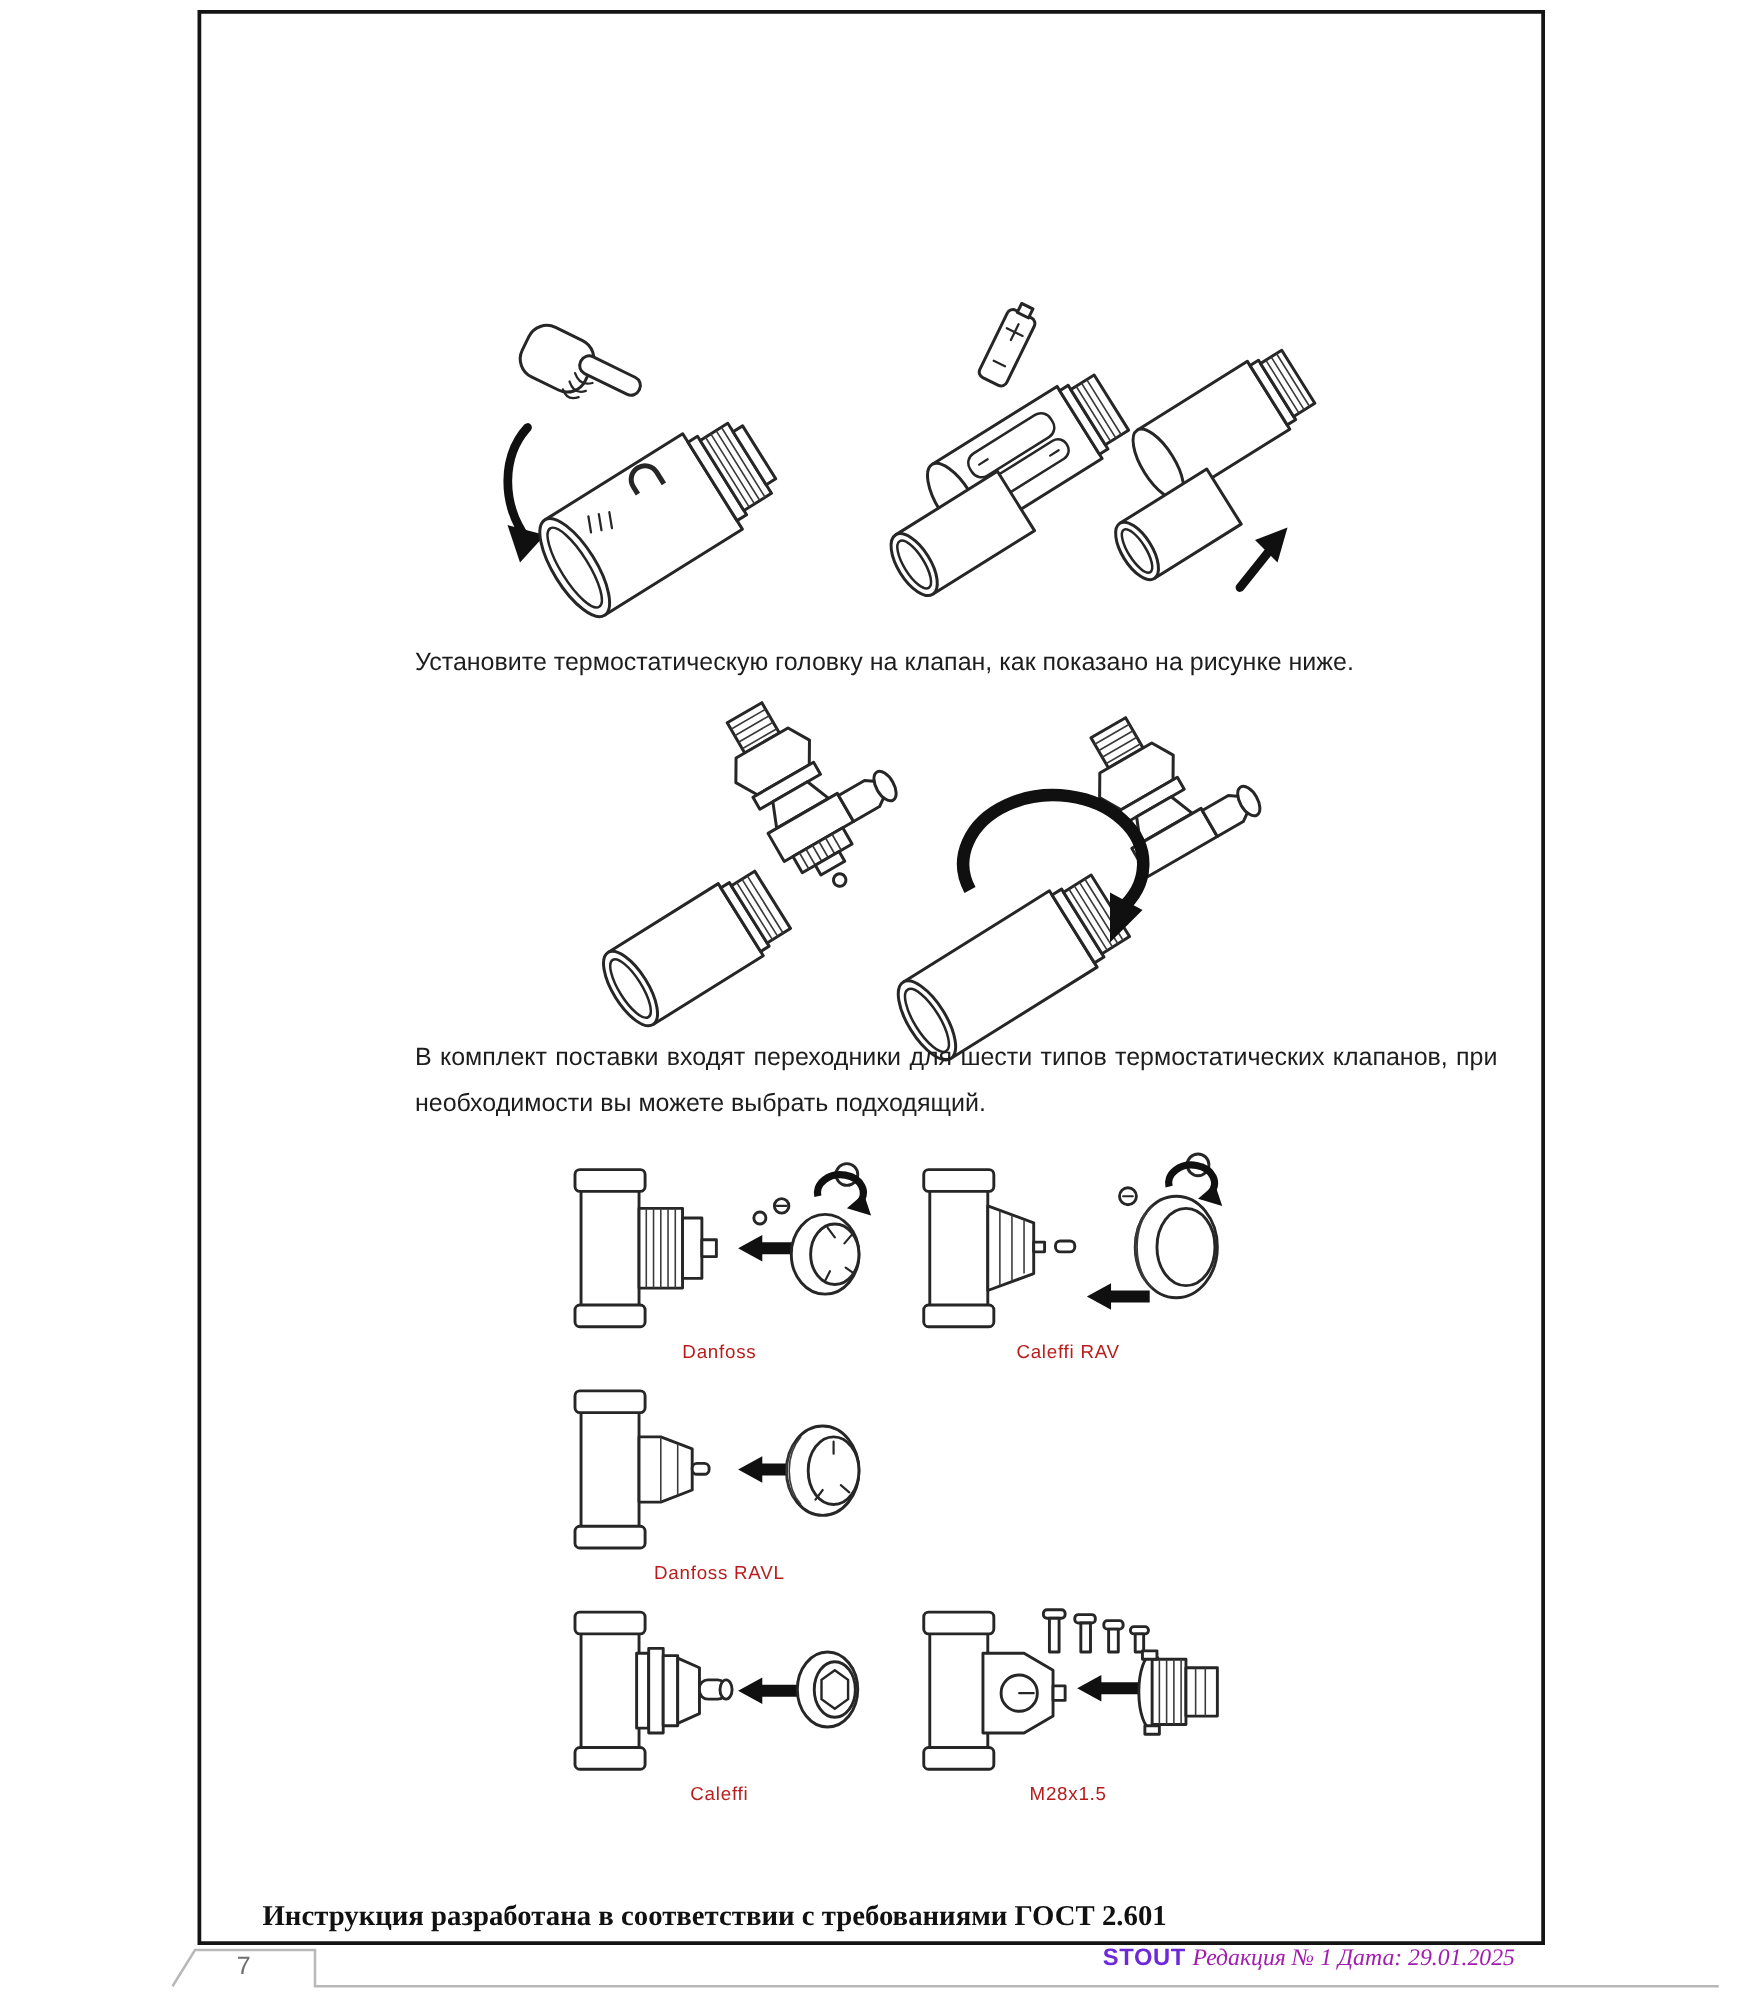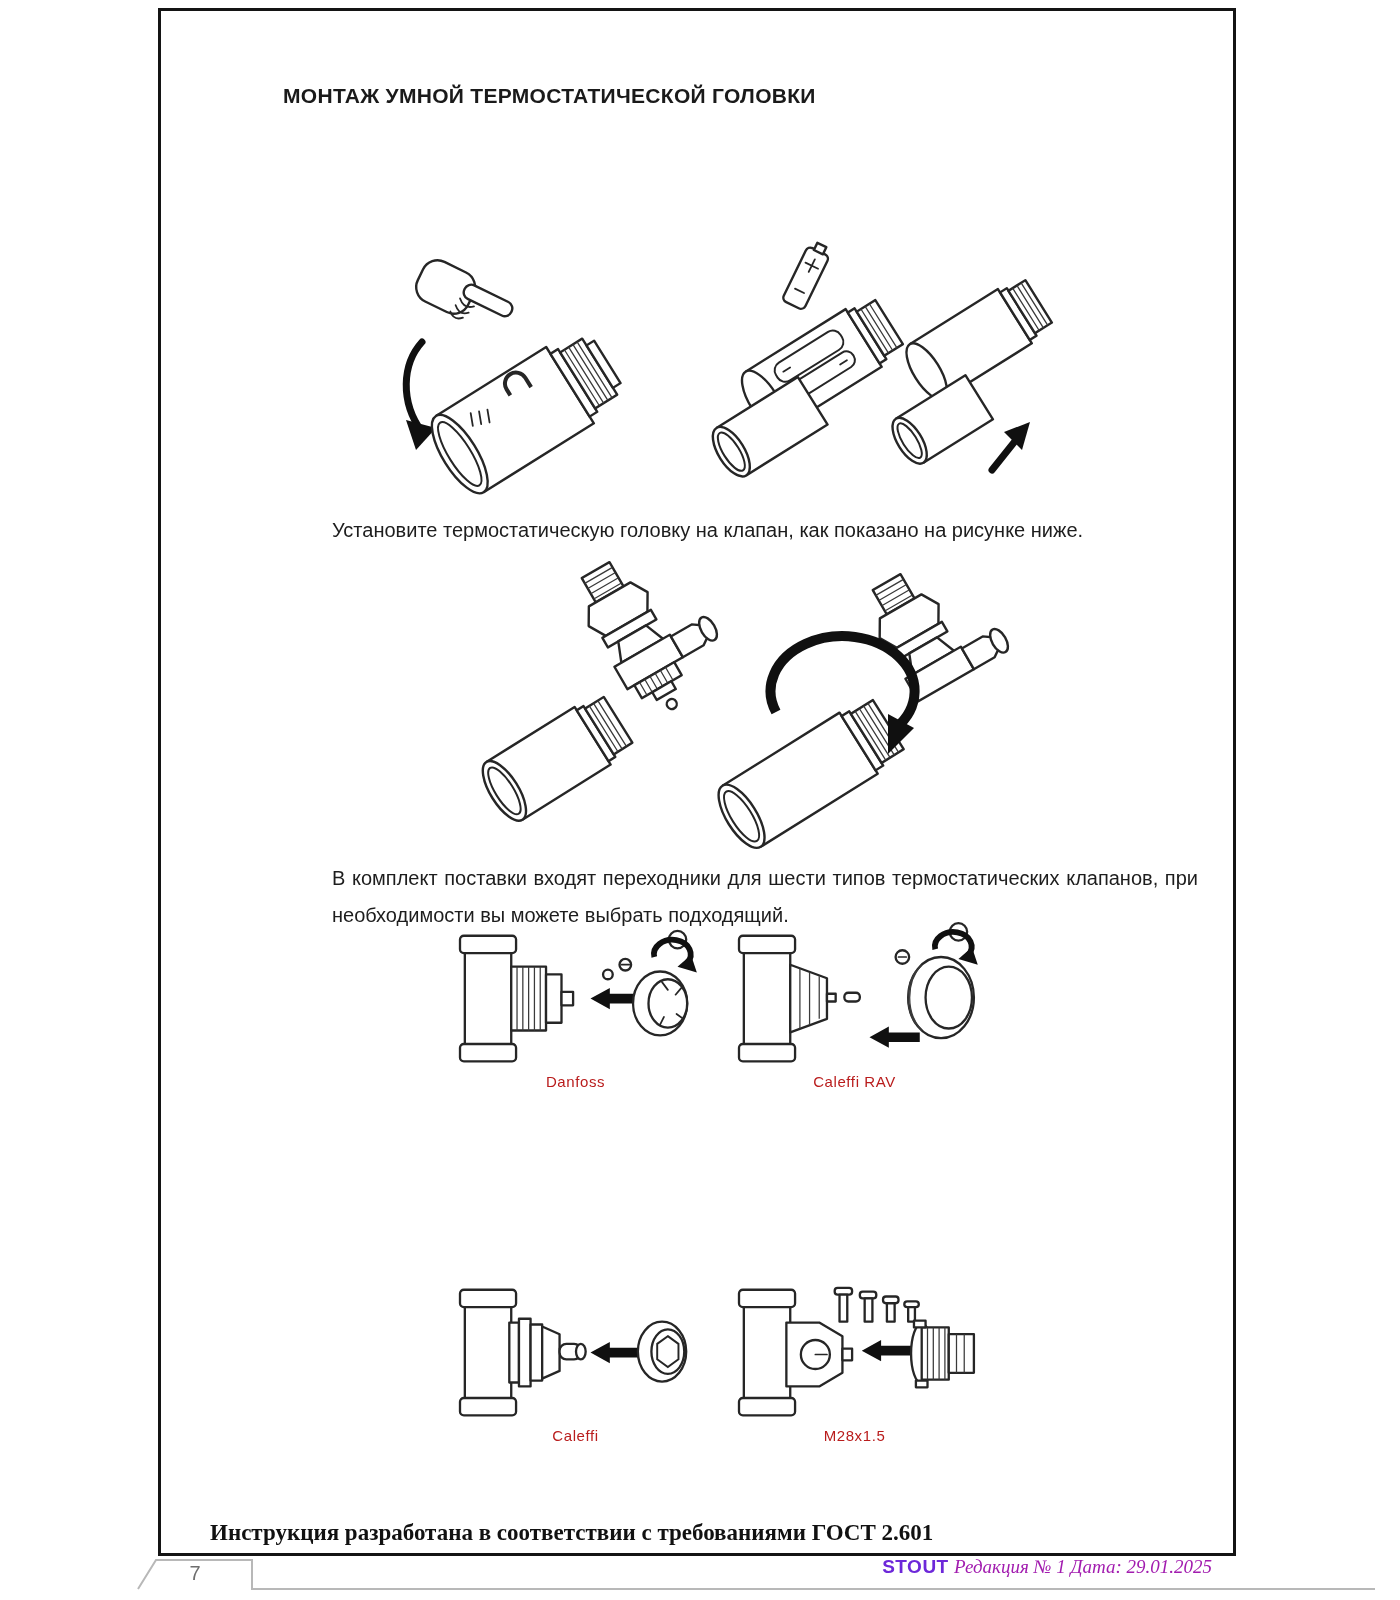--- a/index.html
+++ b/index.html
@@ -21,21 +21,21 @@
     position:absolute;left:283px;top:84px;
     font-size:21px;font-weight:700;letter-spacing:.3px;color:#1a1a1a;
   }
   .para{
     position:absolute;left:332px;
     font-size:20px;line-height:37px;color:#1d1d1d;
     text-align:justify;
   }
   .para.p1{top:138px;width:856px;}
   .para.p2{top:494px;width:880px;text-align:left;margin-top:18px;}
-  .para.p3{top:860px;width:866px;}
+  .para.p3{top:828px;width:866px;}
   .fig{position:absolute;}
   svg{overflow:visible;display:block;}
   .f2{fill:#fff;stroke:#262626;stroke-width:2.4;stroke-linejoin:round;}
   .nf{fill:none;stroke:#262626;stroke-width:2;}
   .h{fill:none;stroke:#3a3a3a;stroke-width:1.3;}
   .h2{fill:none;stroke:#262626;stroke-width:1.8;stroke-linecap:round;}
   .arrS{fill:none;stroke:#101010;stroke-width:7;stroke-linecap:round;}
   .fillA{fill:#101010;stroke:none;}
   .adapter-cell{
     position:absolute;display:flex;flex-direction:column;align-items:center;
@@ -75,21 +75,20 @@
       <g id="ad-knob">
         <circle cx="26" cy="10" r="9" class="f2"></circle>
         <path d="M2,28 a19,15 0 1 1 34,6" fill="none" stroke="#101010" stroke-width="6"></path>
         <polygon points="40,26 46,44 26,38" class="fillA"></polygon>
       </g>
     </defs>
   </svg>
 
   <div class="frame"></div>
 
-  <div class="doc-title">МОНТАЖ УМНОЙ ТЕРМОСТАТИЧЕСКОЙ ГОЛОВКИ</div>
 
 
   <svg class="fig" style="left:382px;top:246px" width="240" height="240" viewBox="0 0 240 240">
     <g transform="translate(78,48) rotate(26)">
       <rect x="-44" y="-22" width="56" height="44" rx="16" class="f2"></rect>
       <rect x="2" y="-14" width="52" height="15" rx="7" class="f2"></rect>
       <path class="h2" d="M2,4 q8,8 16,1 M1,12 q8,8 15,1 M-1,20 q7,7 14,0"></path>
     </g>
     <path d="M40,96 C20,118 18,156 40,186" class="arrS"></path>
     <polygon points="24,174 54,182 34,204" class="fillA"></polygon>
@@ -228,20 +227,34 @@
       <ellipse cx="224" cy="72" rx="34" ry="42" class="f2"></ellipse>
       <ellipse cx="232" cy="72" rx="24" ry="32" class="f2"></ellipse>
       <path class="h" d="M198,44 a32,42 0 0 0 0,56 M204,38 a34,44 0 0 0 0,68"></path>
       <circle cx="184" cy="30" r="7" class="f2"></circle>
       <path class="h2" d="M180,30 h8"></path>
       <use href="#ad-knob" x="216" y="-6"></use>
     </svg>
     <div class="adapter-label">Caleffi RAV</div>
   </div>
 
+  <div class="adapter-cell" style="left:438px;top:1105px;width:275px">
+    <svg width="270" height="145" viewBox="0 0 270 150">
+      <use href="#ad-pipe"></use>
+      <path d="M68,46 h18 l26,10 v34 l-26,10 h-18 z" class="f2"></path>
+      <path class="h" d="M86,46 v54 M100,52 v42"></path>
+      <rect x="112" y="68" width="14" height="9" rx="4" class="f2"></rect>
+      <use href="#ad-arrow" x="150" y="62"></use>
+      <ellipse cx="220" cy="74" rx="30" ry="37" class="f2"></ellipse>
+      <ellipse cx="229" cy="74" rx="21" ry="28" class="f2"></ellipse>
+      <path class="h" d="M196,52 a28,36 0 0 0 0,44 M202,46 a30,38 0 0 0 0,56"></path>
+      <path class="h2" d="M229,50 v10 M214,98 l6,-8 M242,92 l-7,-6"></path>
+    </svg>
+    <div class="adapter-label">Danfoss RAVL</div>
+  </div>
 
 
   <div class="adapter-cell" style="left:438px;top:1282px;width:275px">
     <svg width="270" height="145" viewBox="0 0 270 150">
       <use href="#ad-pipe"></use>
       <rect x="66" y="42" width="10" height="62" class="f2"></rect>
       <rect x="76" y="38" width="12" height="70" class="f2"></rect>
       <rect x="88" y="44" width="12" height="58" class="f2"></rect>
       <path d="M100,46 l18,8 v38 l-18,8 z" class="f2"></path>
       <rect x="118" y="64" width="22" height="16" rx="7" class="f2"></rect>

